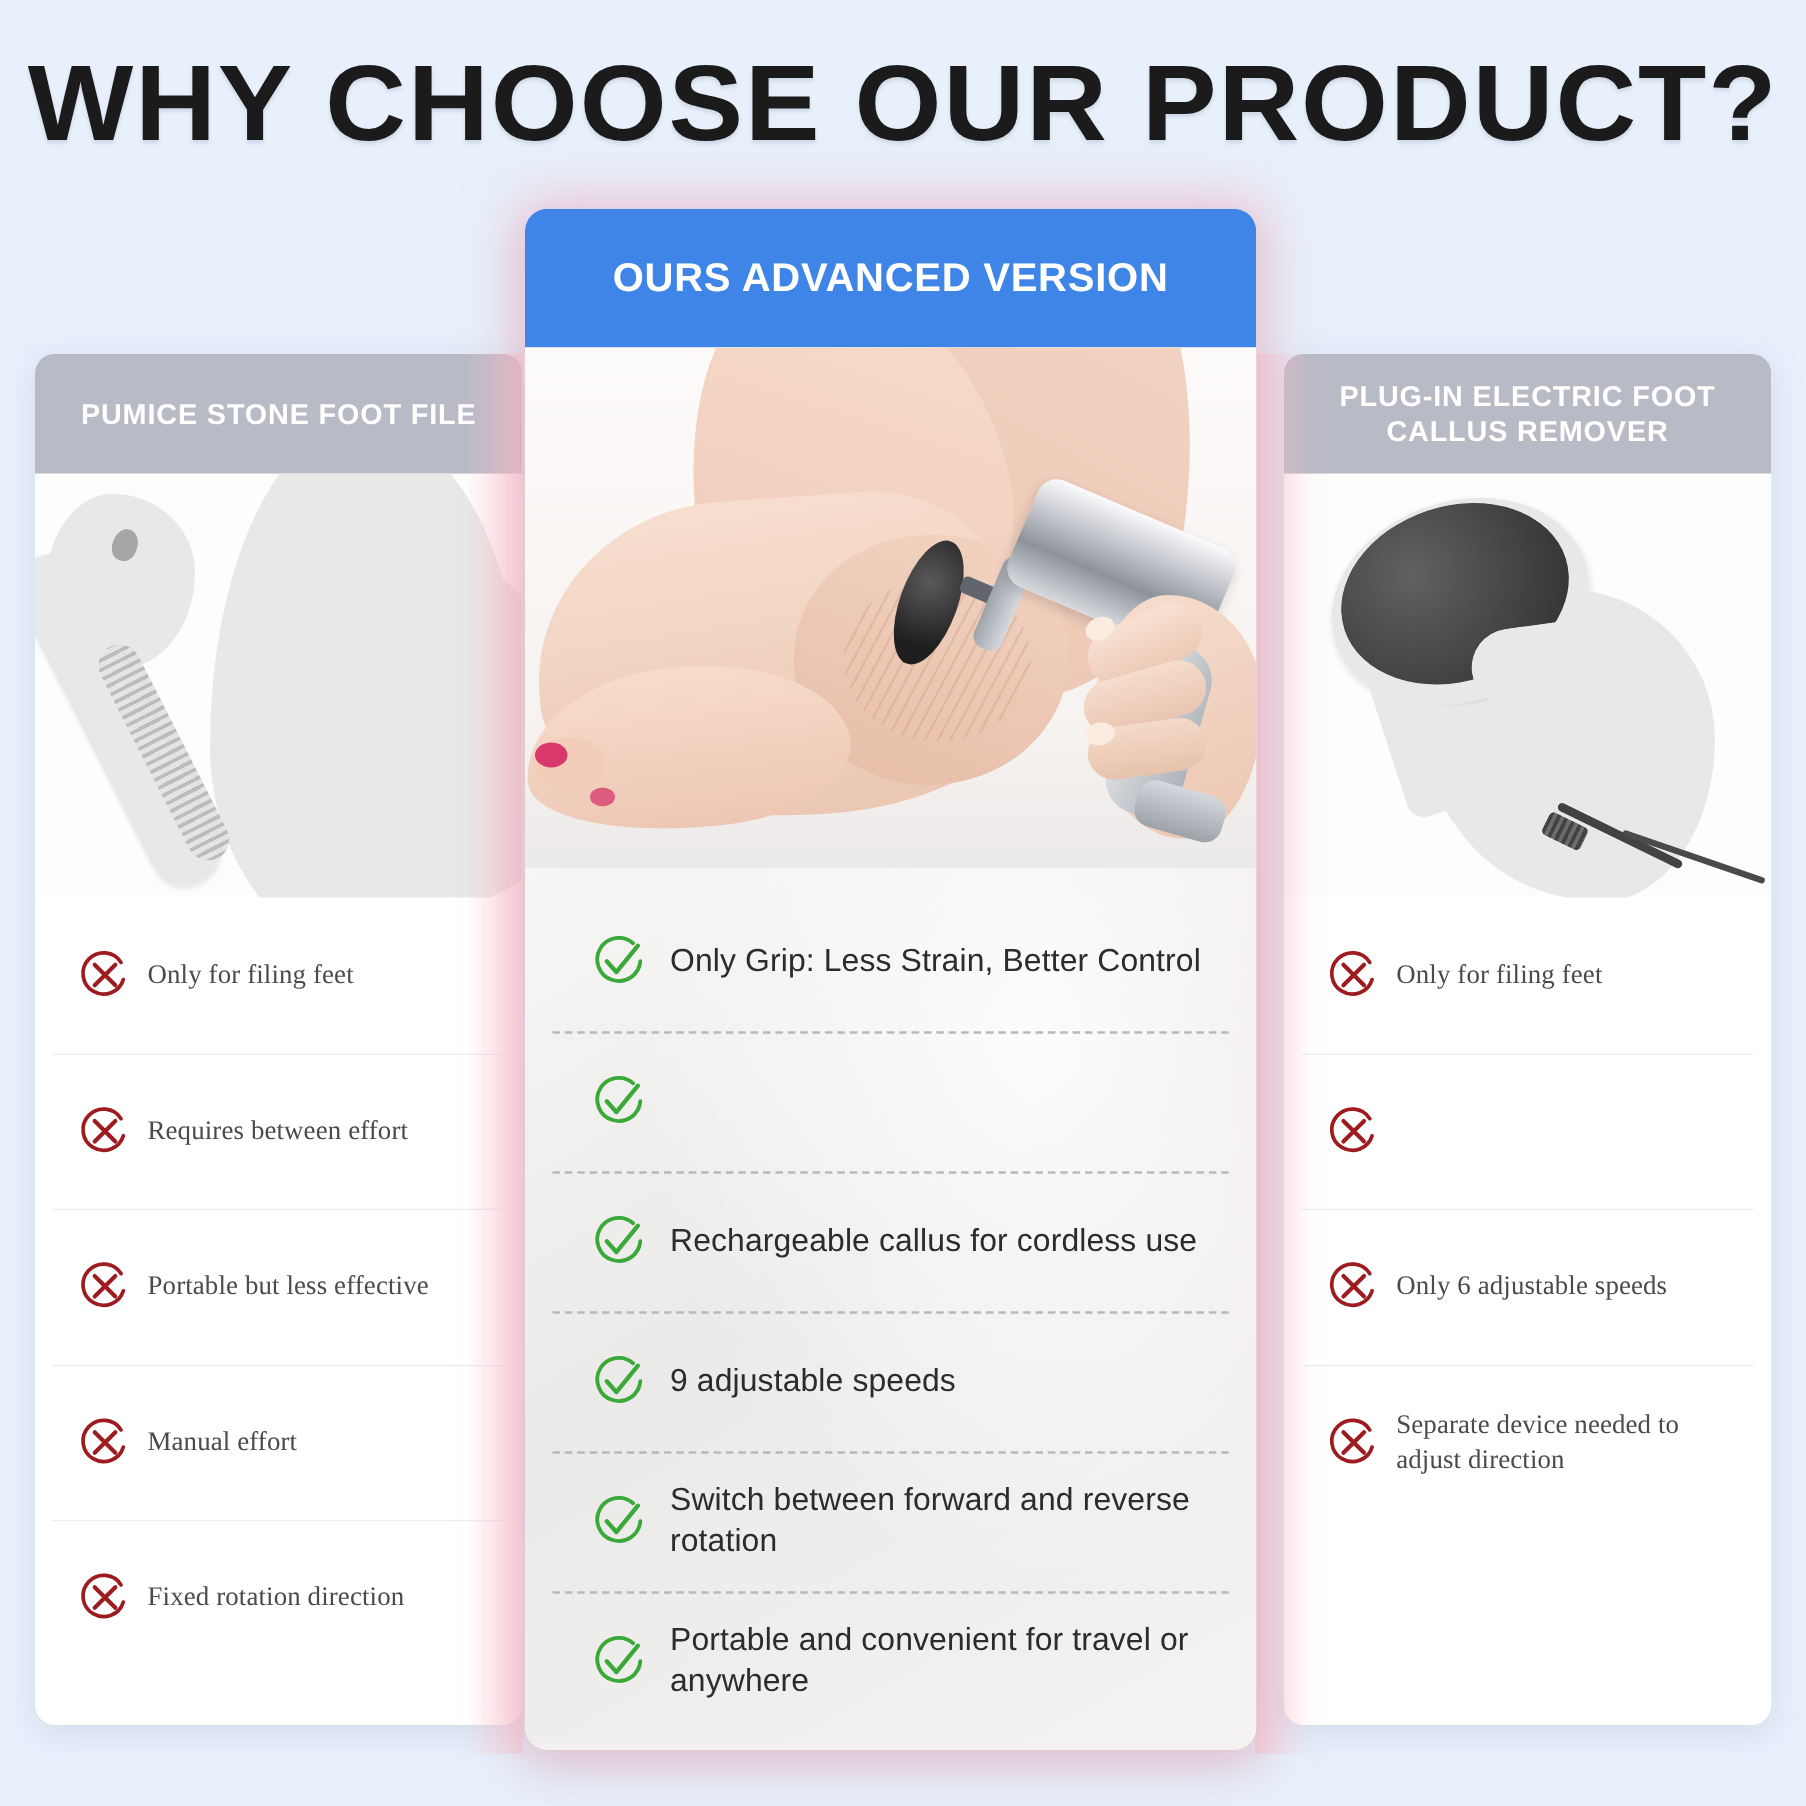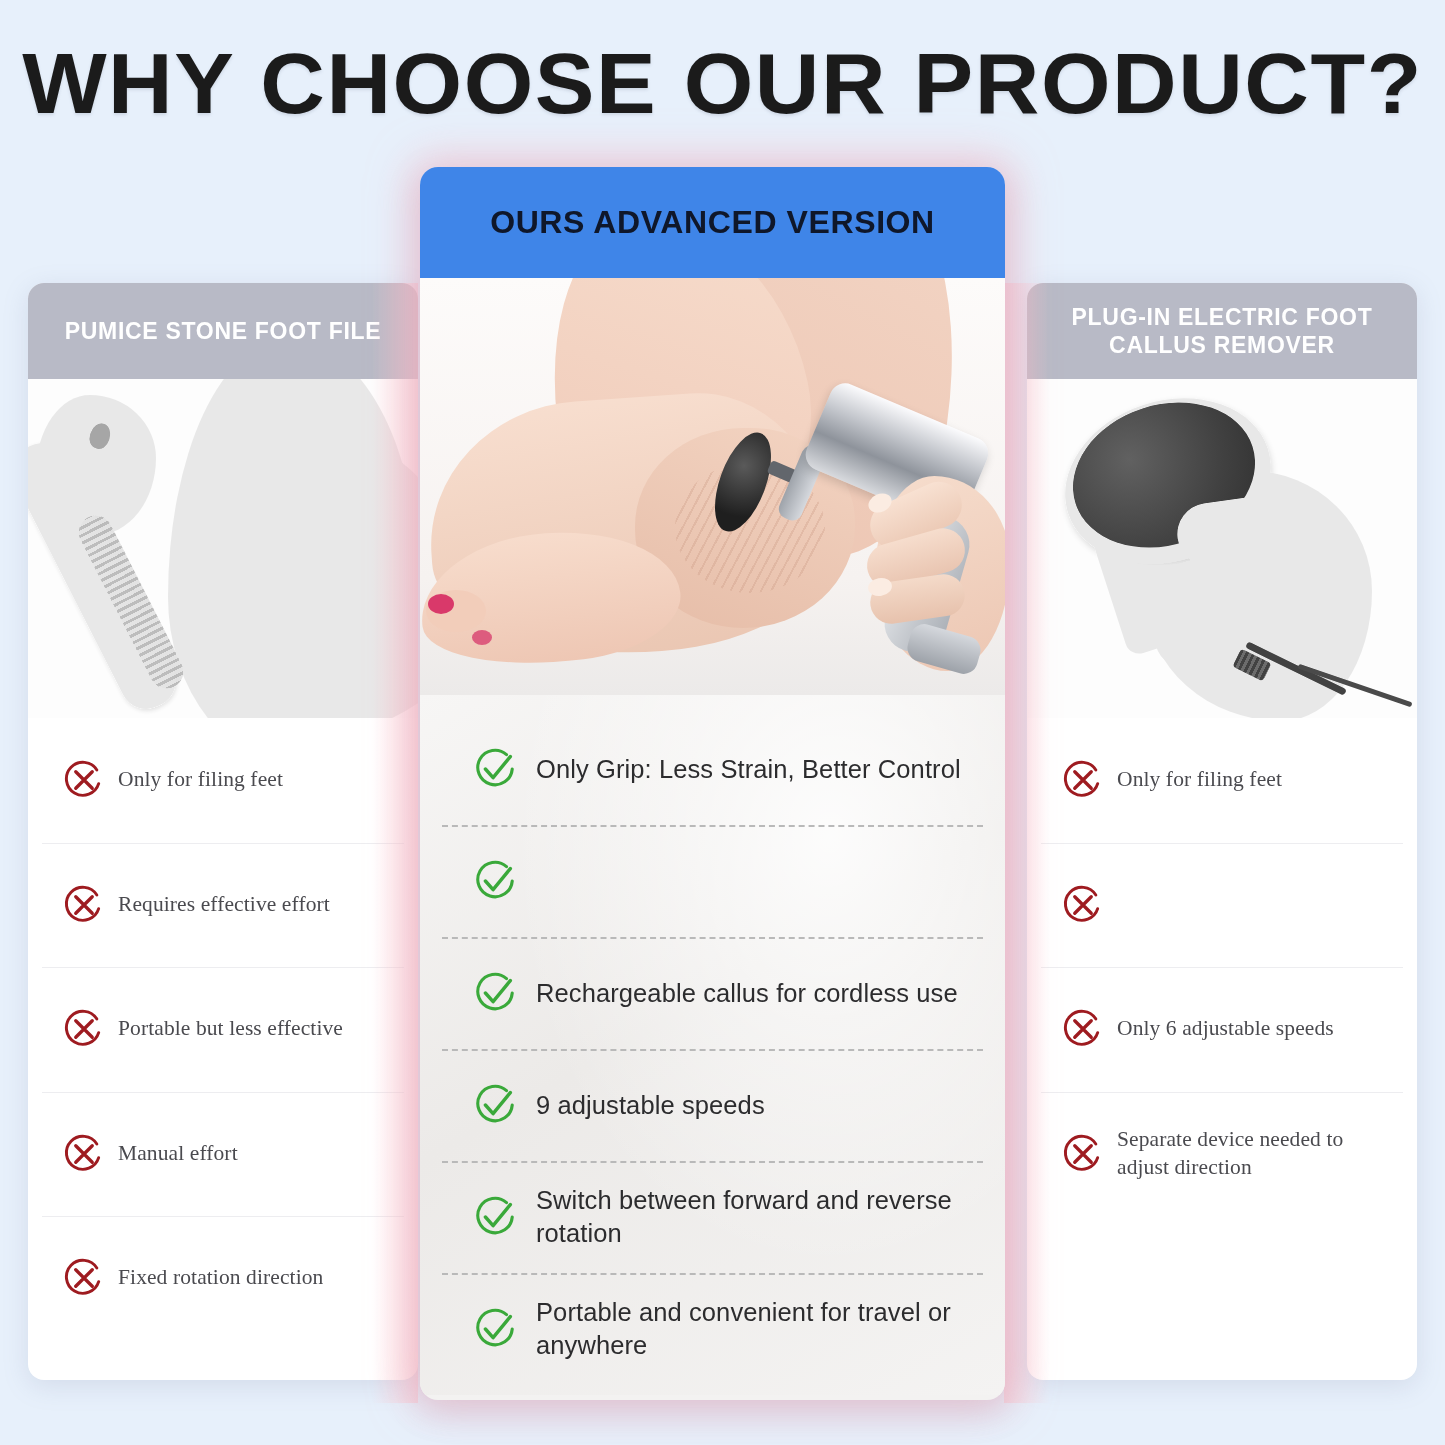--- a/index.html
+++ b/index.html
@@ -81,21 +81,21 @@
     background: #f3f2f1;
     border-radius: 18px;
     overflow: hidden;
     box-shadow: 0 0 40px 10px rgba(247,175,190,.55), 0 10px 34px rgba(120,110,140,.22);
   }
   .center-head {
     height: 111px; background: #3f85e8;
     display: flex; align-items: center; justify-content: center;
   }
   .center-head span {
-    color: #0f172a; font-weight: bold; font-size: 32px; letter-spacing: .6px;
+    color: #ffffff; font-weight: bold; font-size: 32px; letter-spacing: .6px;
   }
   .center-photo { height: 417px; position: relative; overflow: hidden; background: #fff; }
 
   .center-list { padding: 18px 0 10px 0; position: relative; }
   .center-list::before {
     content:""; position:absolute; inset:0;
     background:
       radial-gradient(ellipse at 70% 20%, rgba(255,255,255,.85) 0%, rgba(240,238,236,0) 55%),
       linear-gradient(150deg, #f7f6f5 0%, #eceae8 45%, #f4f3f2 100%);
     z-index:0;
@@ -196,21 +196,21 @@
           <path d="M38 13 A18 18 0 1 0 40 28" fill="none" stroke="#9e1b20" stroke-width="3.2" stroke-linecap="round"></path>
           <path d="M15 15 L33 33 M33 15 L15 33" fill="none" stroke="#9e1b20" stroke-width="3.6" stroke-linecap="round"></path>
         </svg>
         <span class="txt">Only for filing feet</span>
       </div>
       <div class="side-row">
         <svg class="x-ico" viewBox="0 0 48 48">
           <path d="M38 13 A18 18 0 1 0 40 28" fill="none" stroke="#9e1b20" stroke-width="3.2" stroke-linecap="round"></path>
           <path d="M15 15 L33 33 M33 15 L15 33" fill="none" stroke="#9e1b20" stroke-width="3.6" stroke-linecap="round"></path>
         </svg>
-        <span class="txt">Requires effective effort</span>
+        <span class="txt">Requires between effort</span>
       </div>
       <div class="side-row">
         <svg class="x-ico" viewBox="0 0 48 48">
           <path d="M38 13 A18 18 0 1 0 40 28" fill="none" stroke="#9e1b20" stroke-width="3.2" stroke-linecap="round"></path>
           <path d="M15 15 L33 33 M33 15 L15 33" fill="none" stroke="#9e1b20" stroke-width="3.6" stroke-linecap="round"></path>
         </svg>
         <span class="txt">Portable but less effective</span>
       </div>
       <div class="side-row">
         <svg class="x-ico" viewBox="0 0 48 48">

